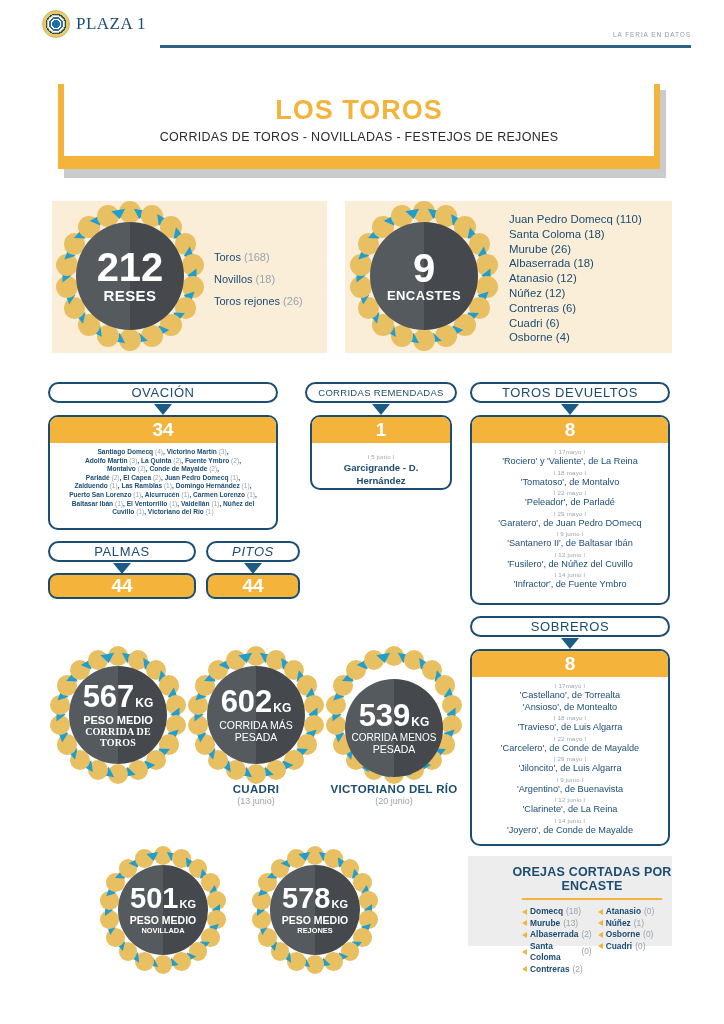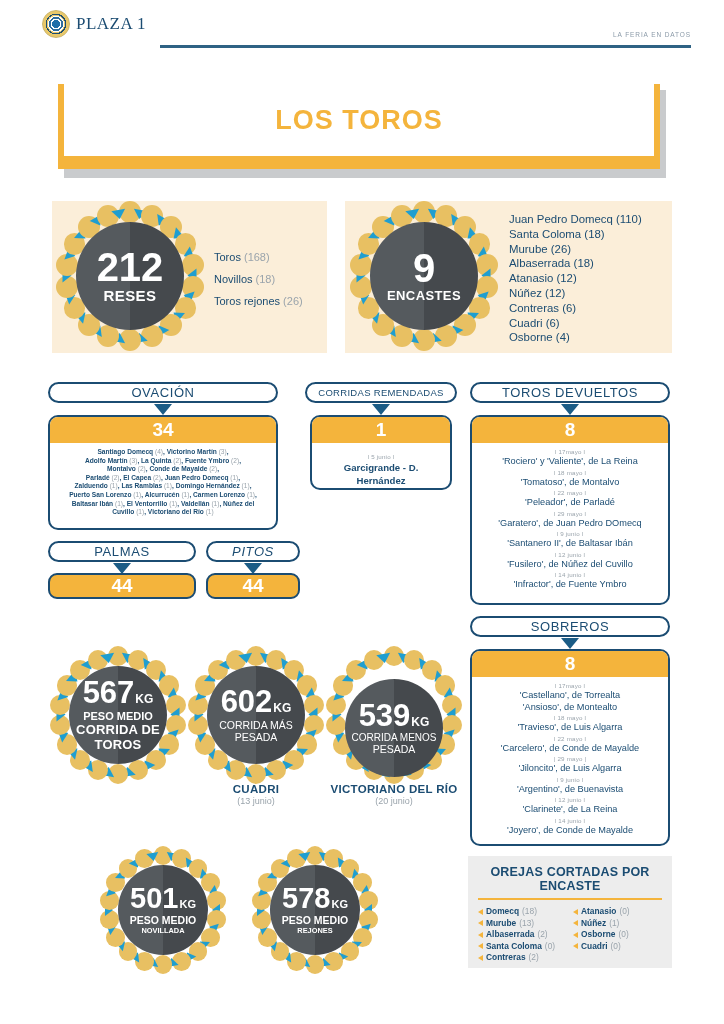--- a/index.html
+++ b/index.html
@@ -128,22 +128,23 @@
     display: flex; align-items: center; justify-content: center;
   }
 
   
   .cap { position: absolute; text-align: center; color: #1b4c72; }
   .cap .name { font-weight: bold; font-size: 11.5px; letter-spacing: .3px; }
   .cap .date { font-size: 9px; color: #9aa4ac; margin-top: 1px; }
 
   
   #orejas-panel {
-    position: absolute; left: 468px; top: 856px; width: 204px; height: 112px;
+    position: absolute; left: 468px; top: 856px; width: 204px; height: 90px;
     background: #ededed;
+    padding-left: 44px;
   }
   .orejas-title {
     text-align: center; color: #1b4c72; font-weight: bold;
     font-size: 12.5px; letter-spacing: .2px; padding-top: 9px;
   }
   .orejas-rule { height: 2px; background: #f4b43c; margin: 5px 10px 0; }
   .orejas-cols { display: flex; padding: 6px 10px 0; gap: 6px; }
   .orejas-col { flex: 1; }
   .orejas-item {
     display: flex; align-items: center; gap: 3px;
@@ -167,20 +168,21 @@
   <div class="feria-label">LA FERIA EN DATOS</div>
   <div class="header-rule"></div>
 </div>
 
 <div class="banner">
   <div class="banner-shadow"></div>
   <div class="banner-gold"></div>
   <div class="banner-white"></div>
   <div class="banner-inner">
     <div class="banner-title">LOS TOROS</div>
+    <div class="banner-sub">CORRIDAS DE TOROS - NOVILLADAS - FESTEJOS DE REJONES</div>
   </div>
 </div>
 
 <div class="topband" id="band-reses"></div>
 <div class="topband" id="band-encastes"></div>
 
 <div class="rosette" id="ros-reses" style="position:absolute;left:54px;top:200px;width:152px;height:152px;">
   <div class="dots">
       <div style="position: absolute; border-radius: 50%; background: rgb(232, 192, 98); width: 21.888px; height: 21.888px; left: 65.056px; top: 1px;"></div>
       <div style="position: absolute; width: 0px; height: 0px; border-left: 7.6px solid transparent; border-right: 7.6px solid transparent; border-top: 9.88px solid rgb(31, 158, 208); left: 79.2381px; top: 9.59381px; transform: rotate(10deg);"></div>
@@ -417,21 +419,21 @@
       <div style="position: absolute; width: 0px; height: 0px; border-left: 7px solid transparent; border-right: 7px solid transparent; border-top: 9.1px solid rgb(31, 158, 208); left: 34.296px; top: 15.7332px; transform: rotate(330deg);"></div>
       <div style="position: absolute; border-radius: 50%; background: rgb(232, 192, 98); width: 20.16px; height: 20.16px; left: 39.7682px; top: 4.55331px;"></div>
       <div style="position: absolute; width: 0px; height: 0px; border-left: 7px solid transparent; border-right: 7px solid transparent; border-top: 9.1px solid rgb(31, 158, 208); left: 53.0312px; top: 8.91416px; transform: rotate(350deg);"></div>
     </div>
   <div class="core" style="left:21px;top:21px;width:98px;height:98px;">
     <div style="display:flex;align-items:baseline;">
       <span class="big" style="font-size:31px;">567</span>
       <span style="font-size:12px;font-weight:bold;margin-left:1px;">KG</span>
     </div>
     <div style="font-size:11px;font-weight:bold;margin-top:2px;">PESO MEDIO</div>
-    <div class="sub" style="font-size:13px;font-weight:bold;">CORRIDA DE TOROS</div>
+    <div class="sub" style="font-size:10px;font-weight:bold;font-family:Liberation Serif, serif;">CORRIDA DE TOROS</div>
   </div>
 </div>
 
 <div class="rosette" style="position:absolute;left:186px;top:645px;width:140px;height:140px;">
   <div class="dots">
       <div style="position: absolute; border-radius: 50%; background: rgb(232, 192, 98); width: 20.16px; height: 20.16px; left: 59.92px; top: 1px;"></div>
       <div style="position: absolute; width: 0px; height: 0px; border-left: 7px solid transparent; border-right: 7px solid transparent; border-top: 9.1px solid rgb(31, 158, 208); left: 72.9688px; top: 8.91416px; transform: rotate(10deg);"></div>
       <div style="position: absolute; border-radius: 50%; background: rgb(232, 192, 98); width: 20.16px; height: 20.16px; left: 80.0718px; top: 4.55331px;"></div>
       <div style="position: absolute; width: 0px; height: 0px; border-left: 7px solid transparent; border-right: 7px solid transparent; border-top: 9.1px solid rgb(31, 158, 208); left: 91.704px; top: 15.7332px; transform: rotate(30deg);"></div>
       <div style="position: absolute; border-radius: 50%; background: rgb(232, 192, 98); width: 20.16px; height: 20.16px; left: 97.793px; top: 14.7847px;"></div>

